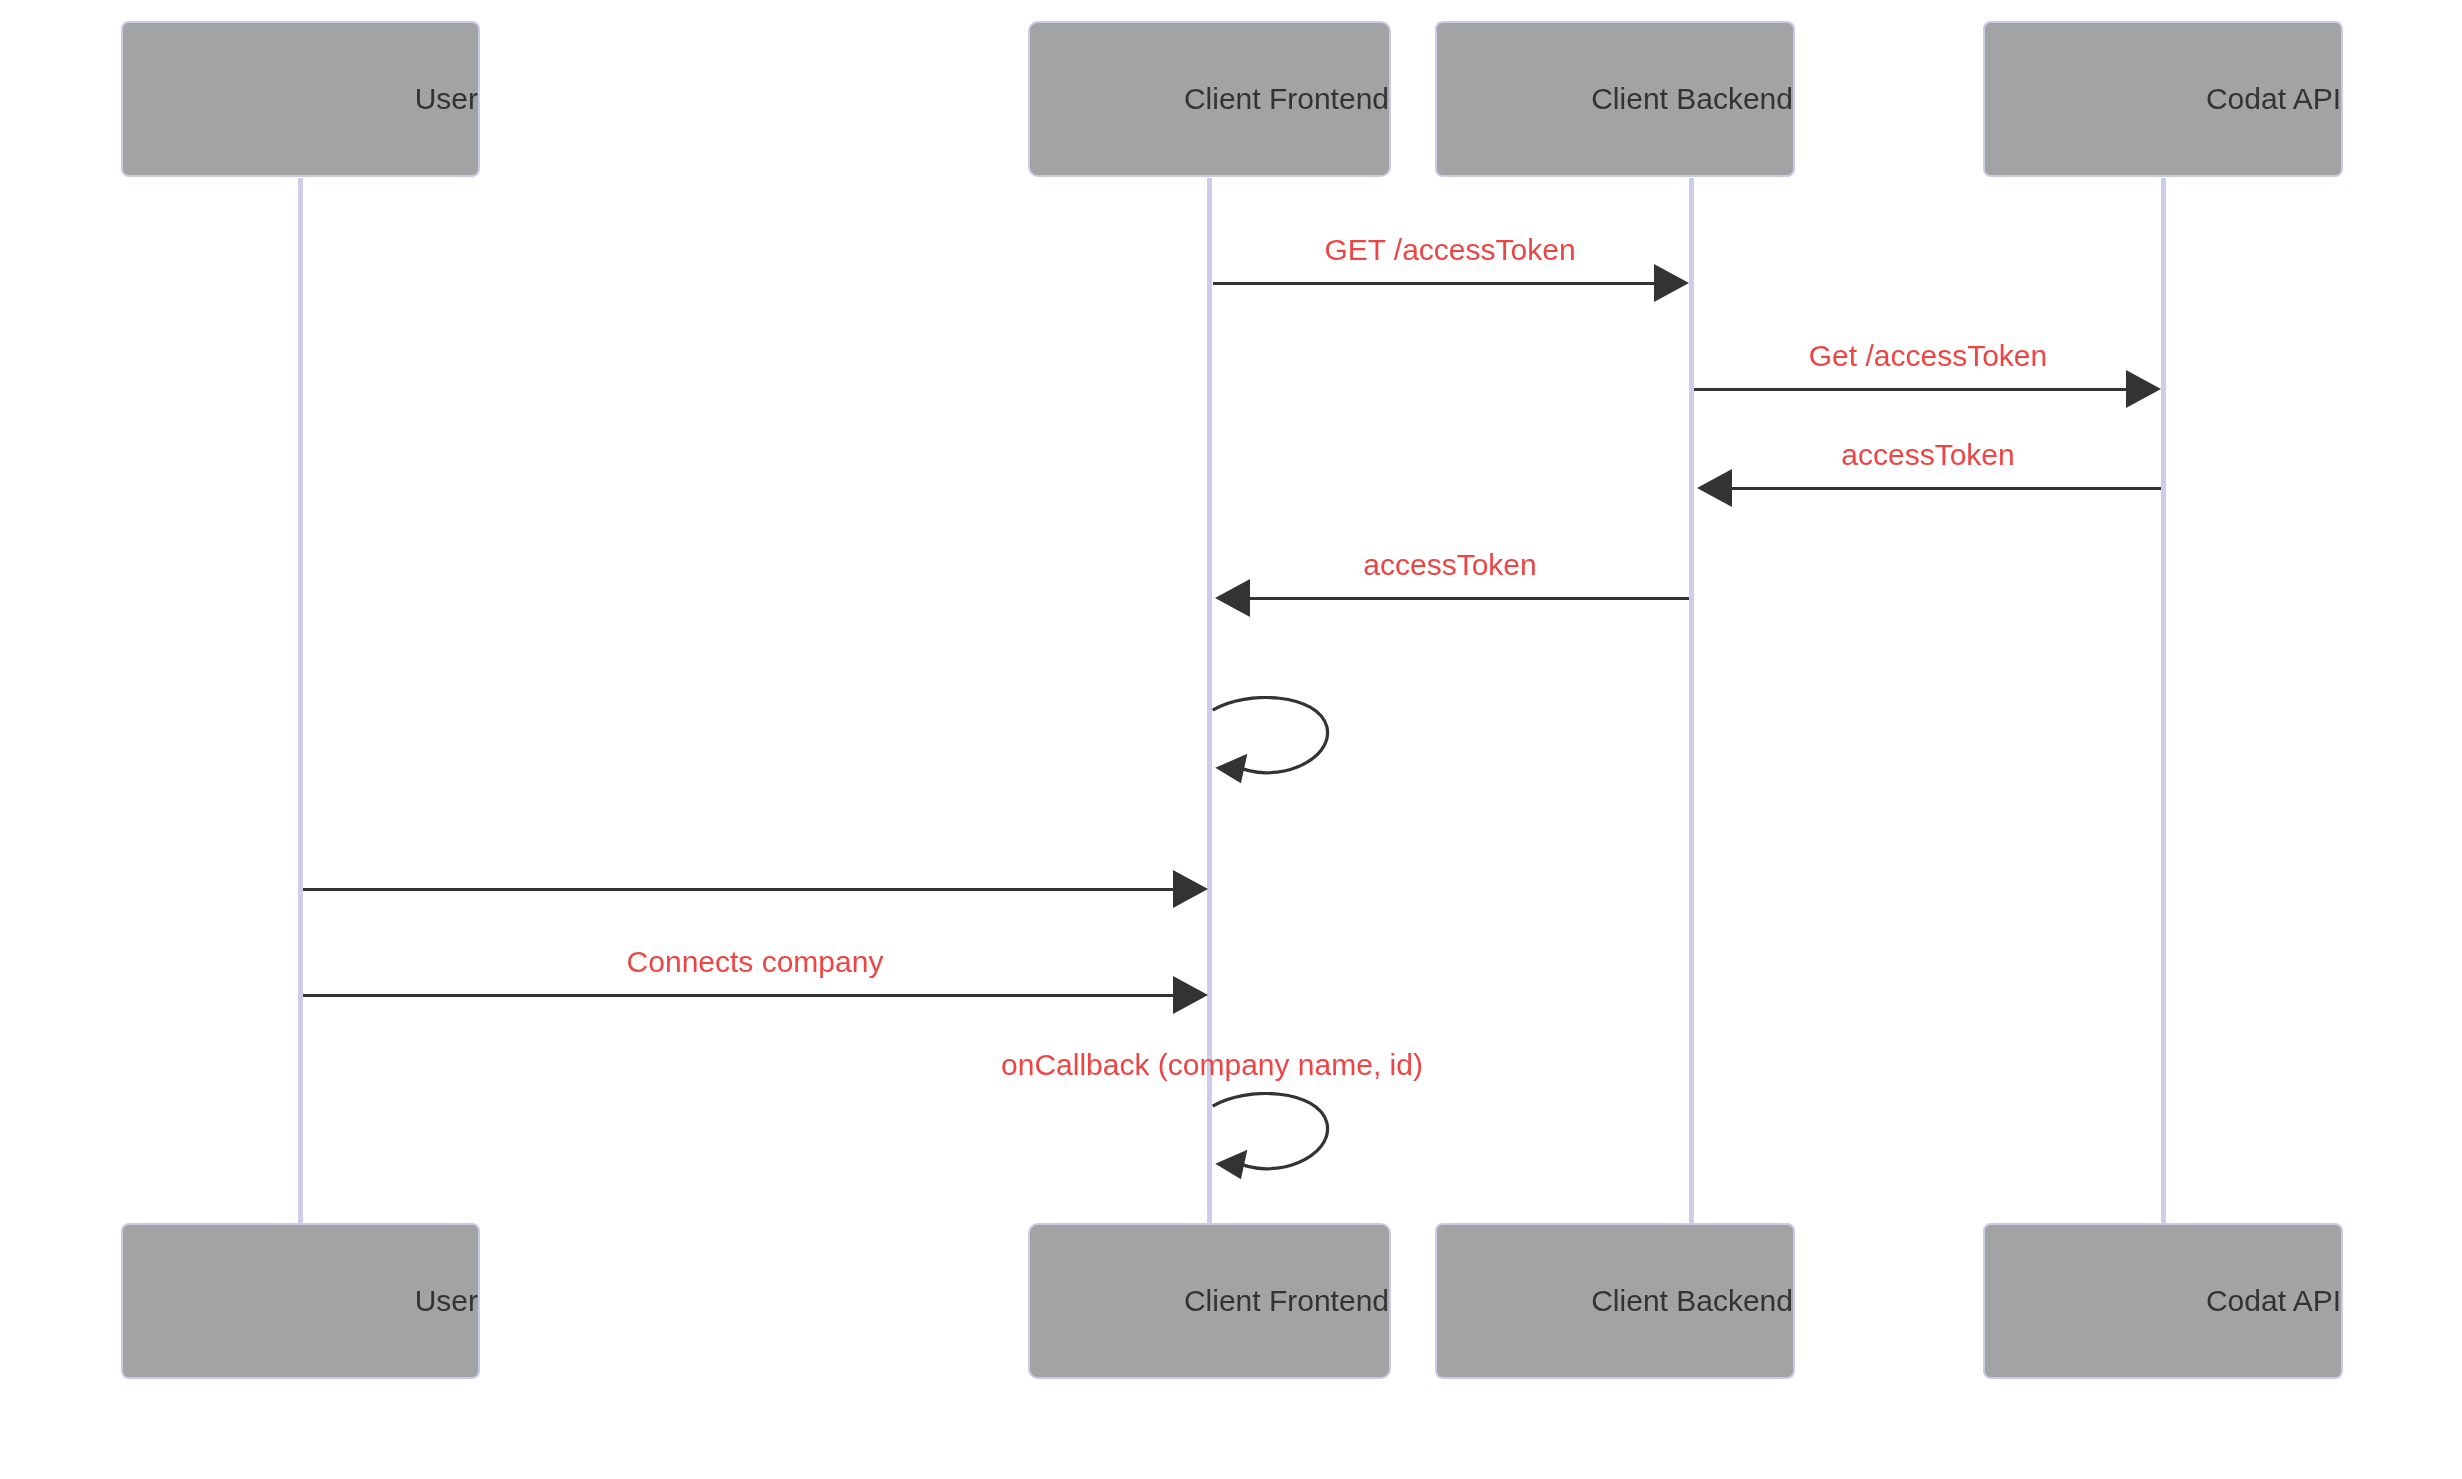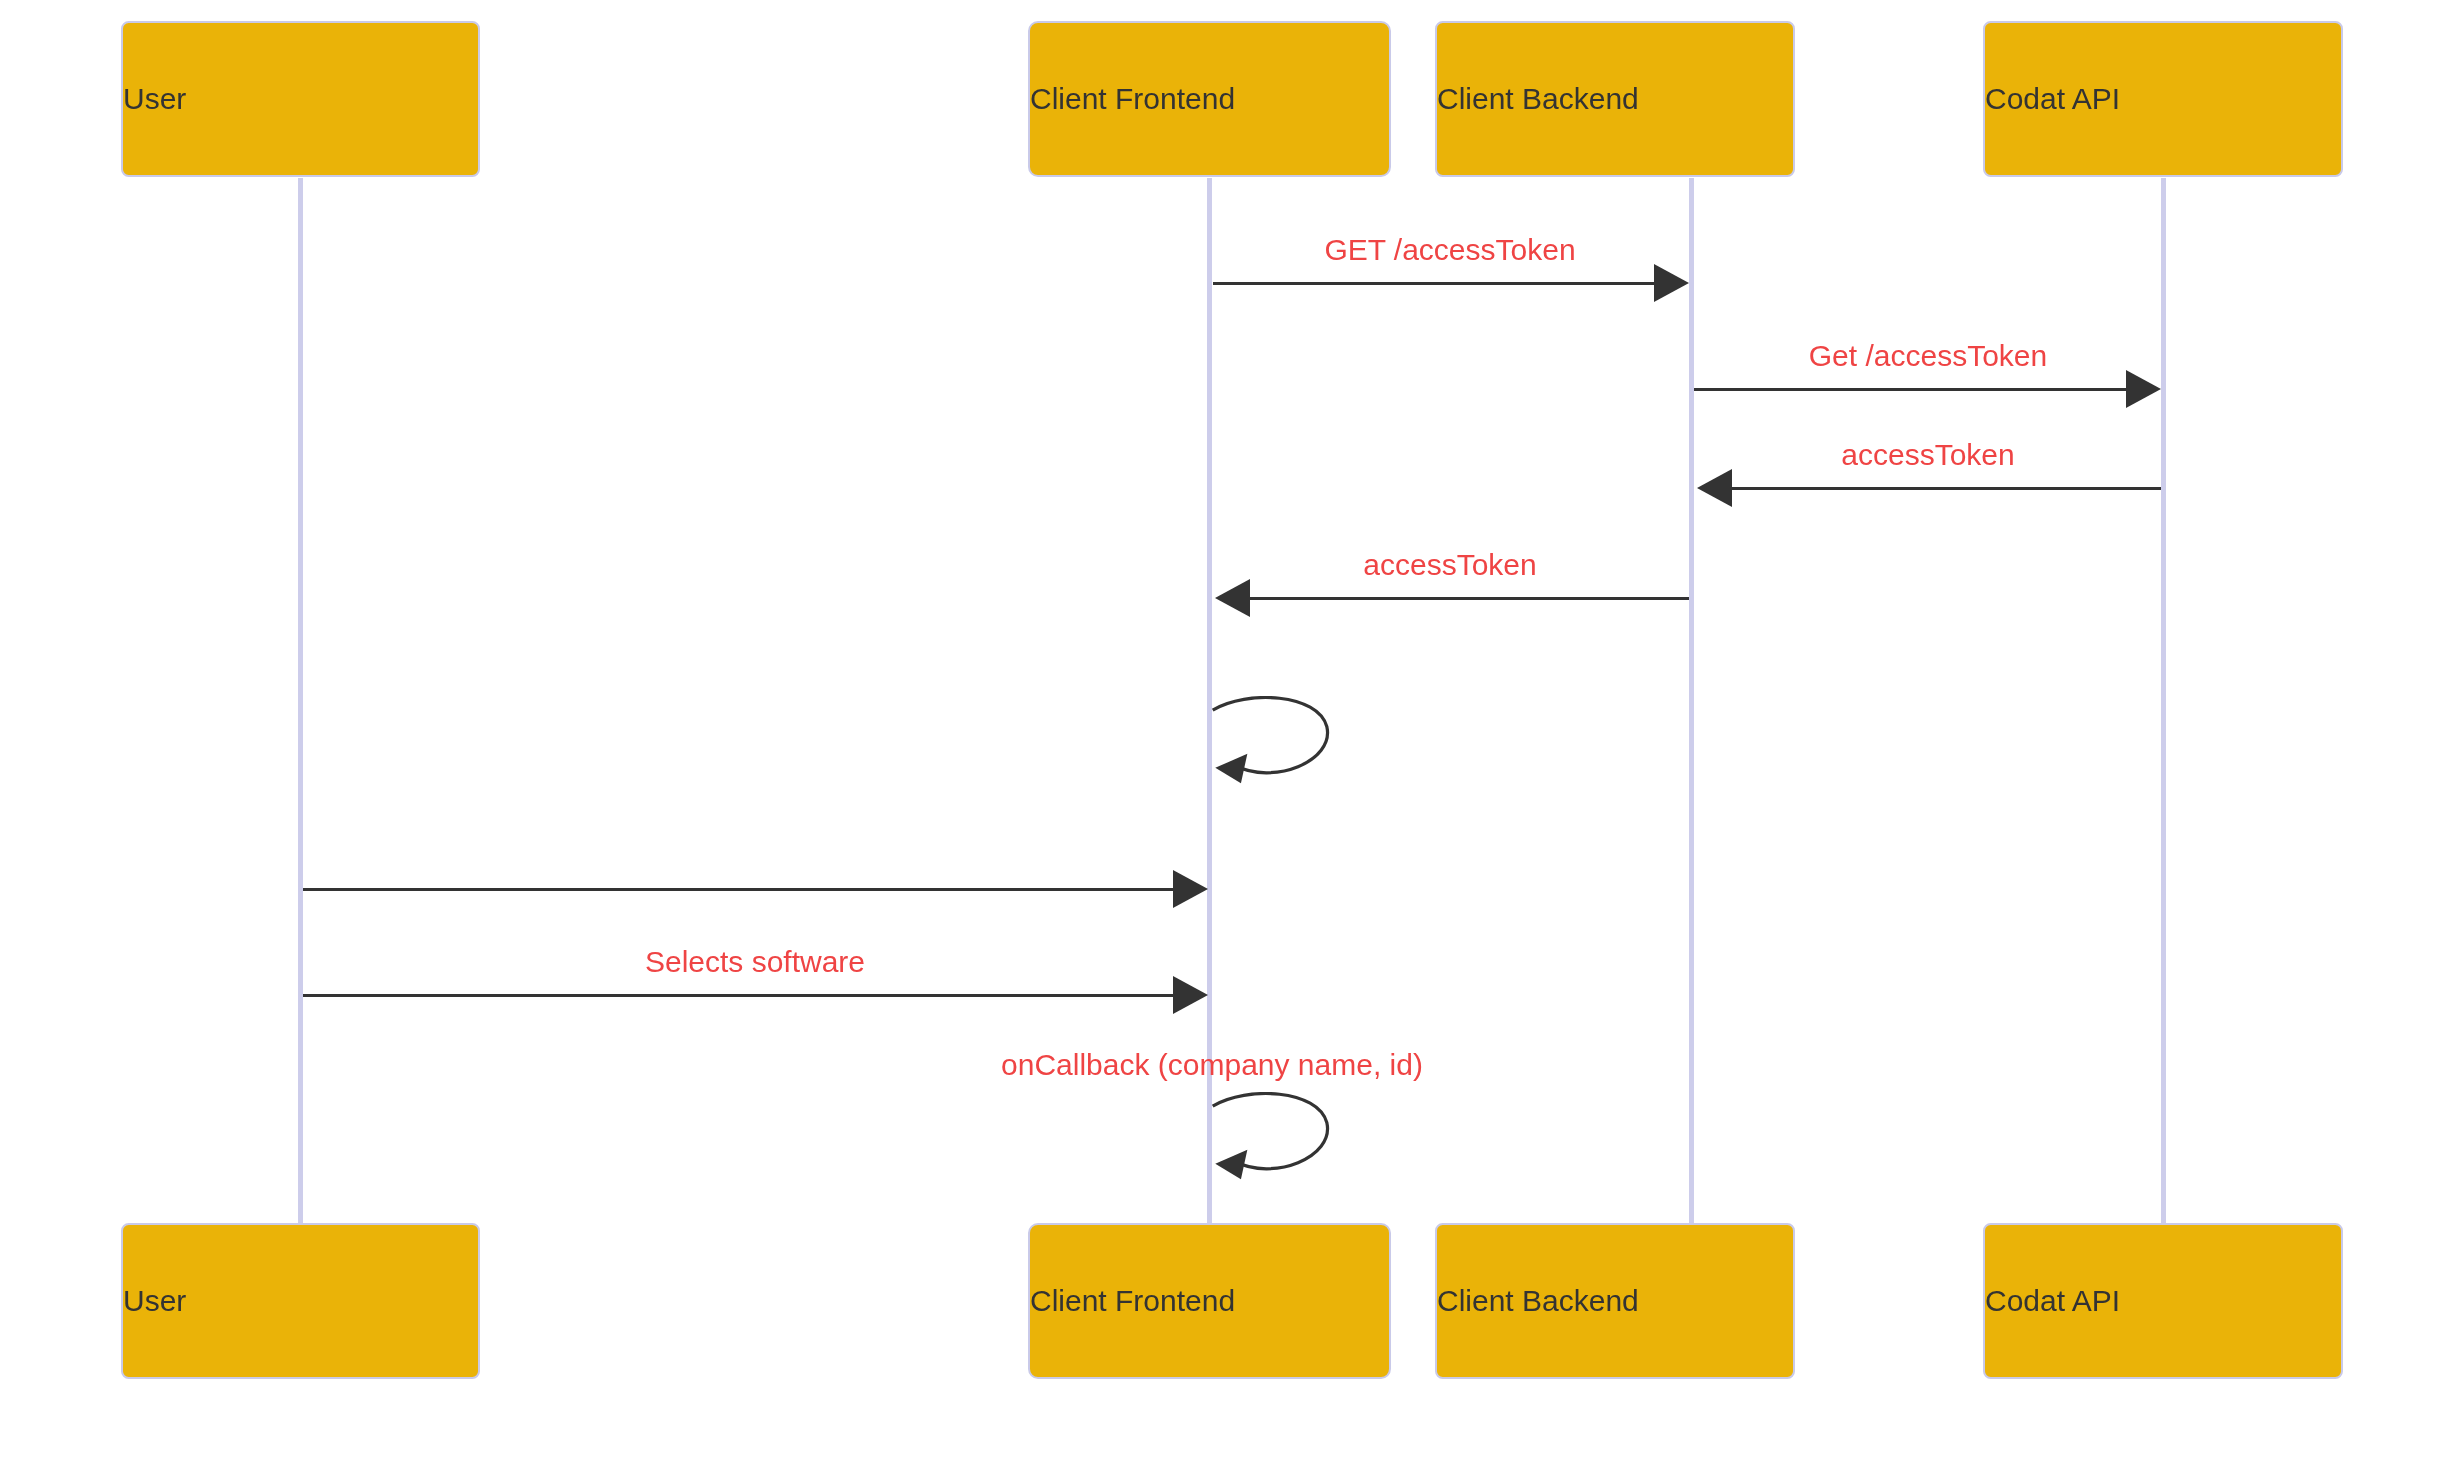--- a/index.html
+++ b/index.html
@@ -27,26 +27,26 @@
   }
   .ll-user     { left: 298px;  }
   .ll-frontend { left: 1207px; }
   .ll-backend  { left: 1689px; }
   .ll-codat    { left: 2161px; }
 
   
   .actor {
     position: absolute;
     height: 152px;
-    background: #eab308;
+    background: #a3a3a3;
     border: 2.6px solid #c9cae9;
     border-radius: 7.7px;
     display: flex;
     align-items: center;
-    justify-content: flex-start;
+    justify-content: flex-end;
     font-size: 30px;
     color: #333333;
   }
   .actor.top    { top: 21px; }
   .actor.bottom { top: 1223px; }
   .a-user     { left: 121px;  width: 355px; }
   .a-frontend { left: 1028px; width: 359px; border-radius: 10px; }
   .a-backend  { left: 1435px; width: 356px; }
   .a-codat    { left: 1983px; width: 356px; }
 
@@ -160,21 +160,21 @@
   <div class="arrowhead left m4-head"></div>
 
   <svg class="selfloop sl1" viewBox="0 0 210 145">
     <path d="M 4,22 C 58,-10 168,-4 182,48 C 194,102 98,140 38,108" fill="none" stroke="#333333" stroke-width="5"></path>
     <polygon points="8,112 58,90 48,136" fill="#333333"></polygon>
   </svg>
 
   <div class="msg-line  m6-line"></div>
   <div class="arrowhead right m6-head"></div>
 
-  <div class="msg-label m7-label">Selects software</div>
+  <div class="msg-label m7-label">Connects company</div>
   <div class="msg-line  m7-line"></div>
   <div class="arrowhead right m7-head"></div>
 
   <div class="msg-label m8-label">onCallback (company name, id)</div>
   <svg class="selfloop sl2" viewBox="0 0 210 145">
     <path d="M 4,22 C 58,-10 168,-4 182,48 C 194,102 98,140 38,108" fill="none" stroke="#333333" stroke-width="5"></path>
     <polygon points="8,112 58,90 48,136" fill="#333333"></polygon>
   </svg>
 
 </div>

